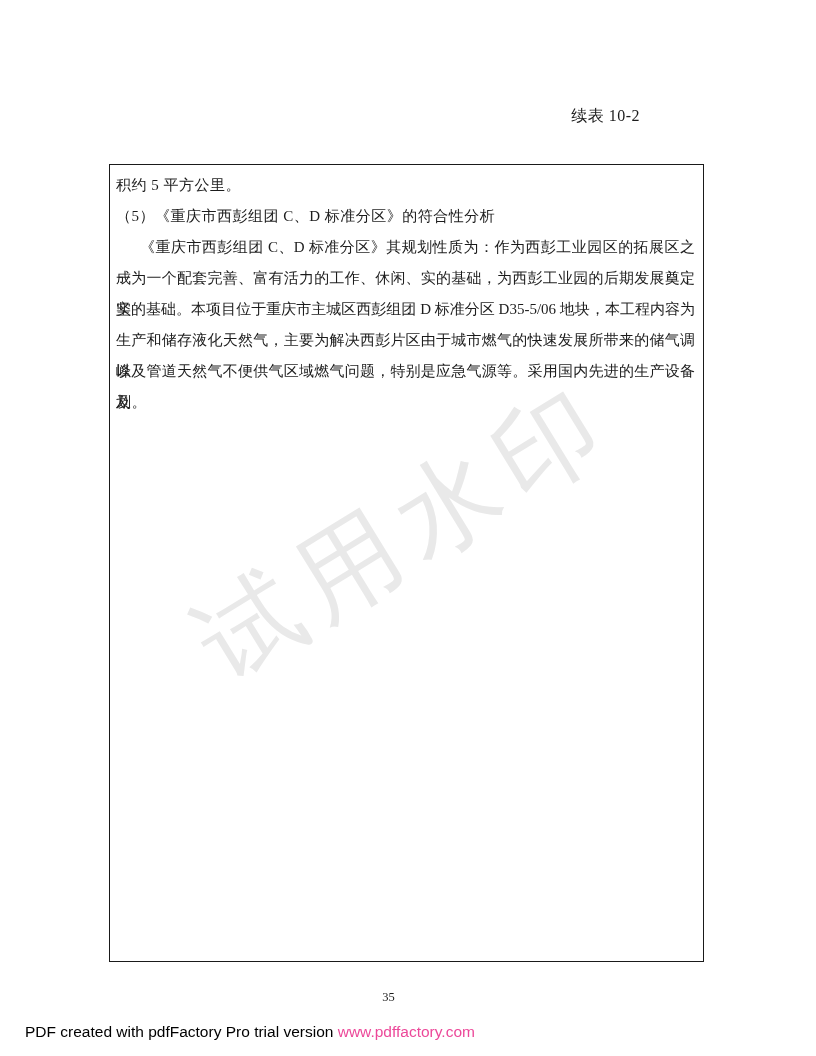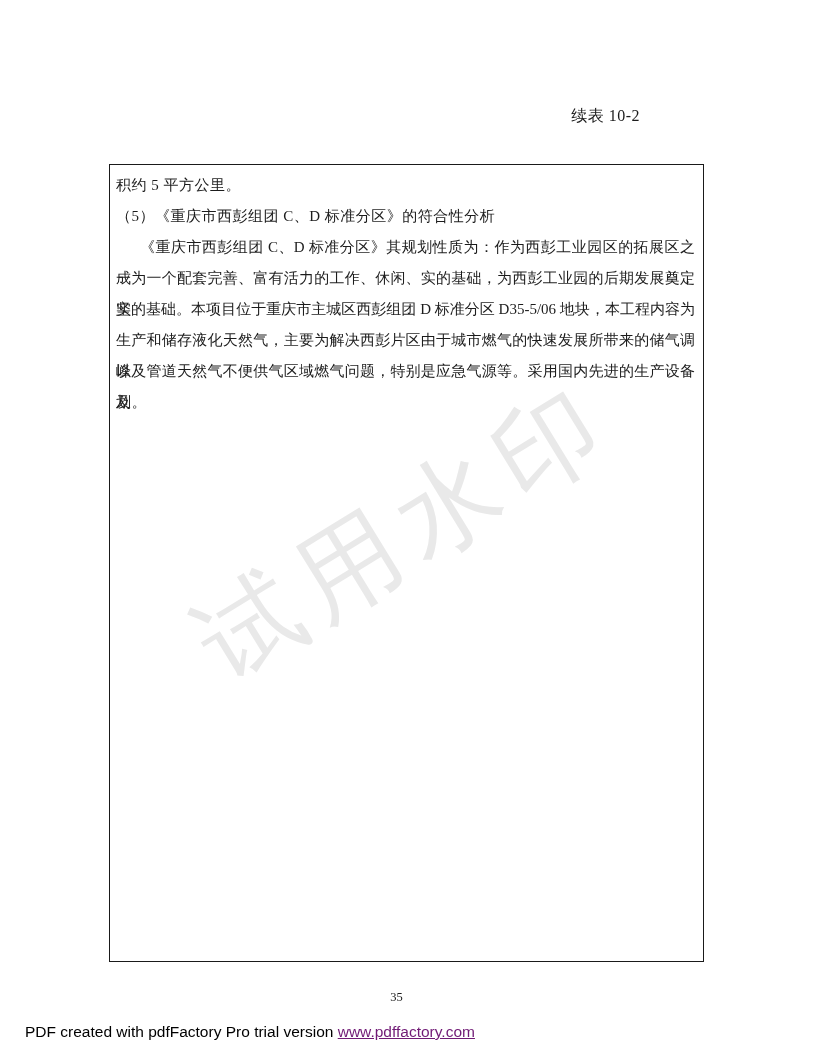--- a/index.html
+++ b/index.html
@@ -58,37 +58,36 @@
     text-align: justify;
     text-align-last: justify;
     letter-spacing: 0;
   }
   .line.indent { text-indent: 24px; }
   .page-number {
     position: absolute;
     top: 990px;
     left: 50%;
     transform: translateX(-50%);
-    margin-left: 24px;
+    margin-left: 16px;
     font-size: 12.5px;
     z-index: 1;
   }
   .pdf-footer {
     position: absolute;
     left: 25px;
     top: 1023px;
     font-family: "Liberation Sans", "DejaVu Sans", sans-serif;
     font-size: 15.5px;
     color: #000000;
     white-space: nowrap;
     z-index: 1;
   }
   .pdf-footer .footer-link {
-    color: #701a75;
-    text-decoration: underline;
+    color: #ec4899;
     cursor: pointer;
   }
 </style>
 </head>
 <body>
 
 <div class="page">
 
   <div class="continuation-label">续表 10-2</div>
 

